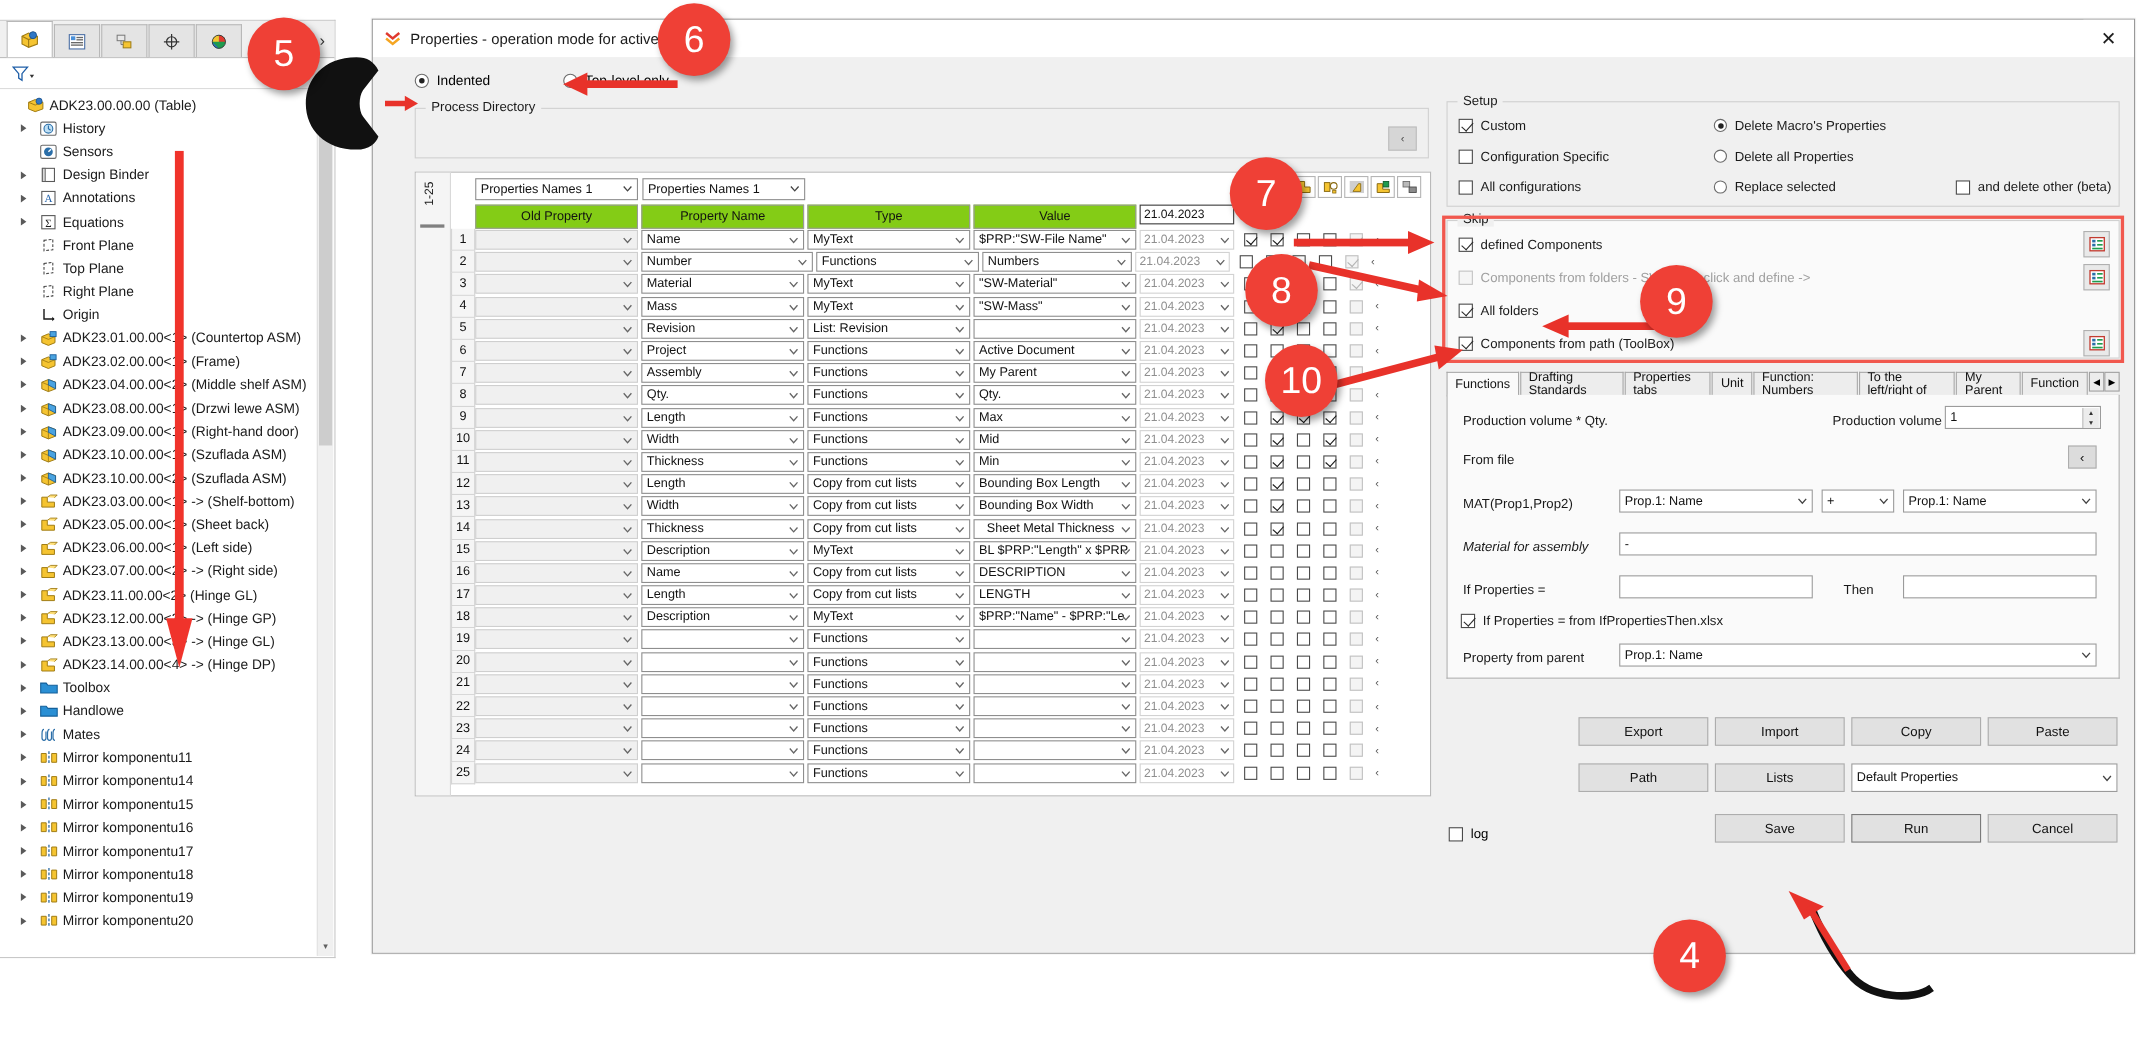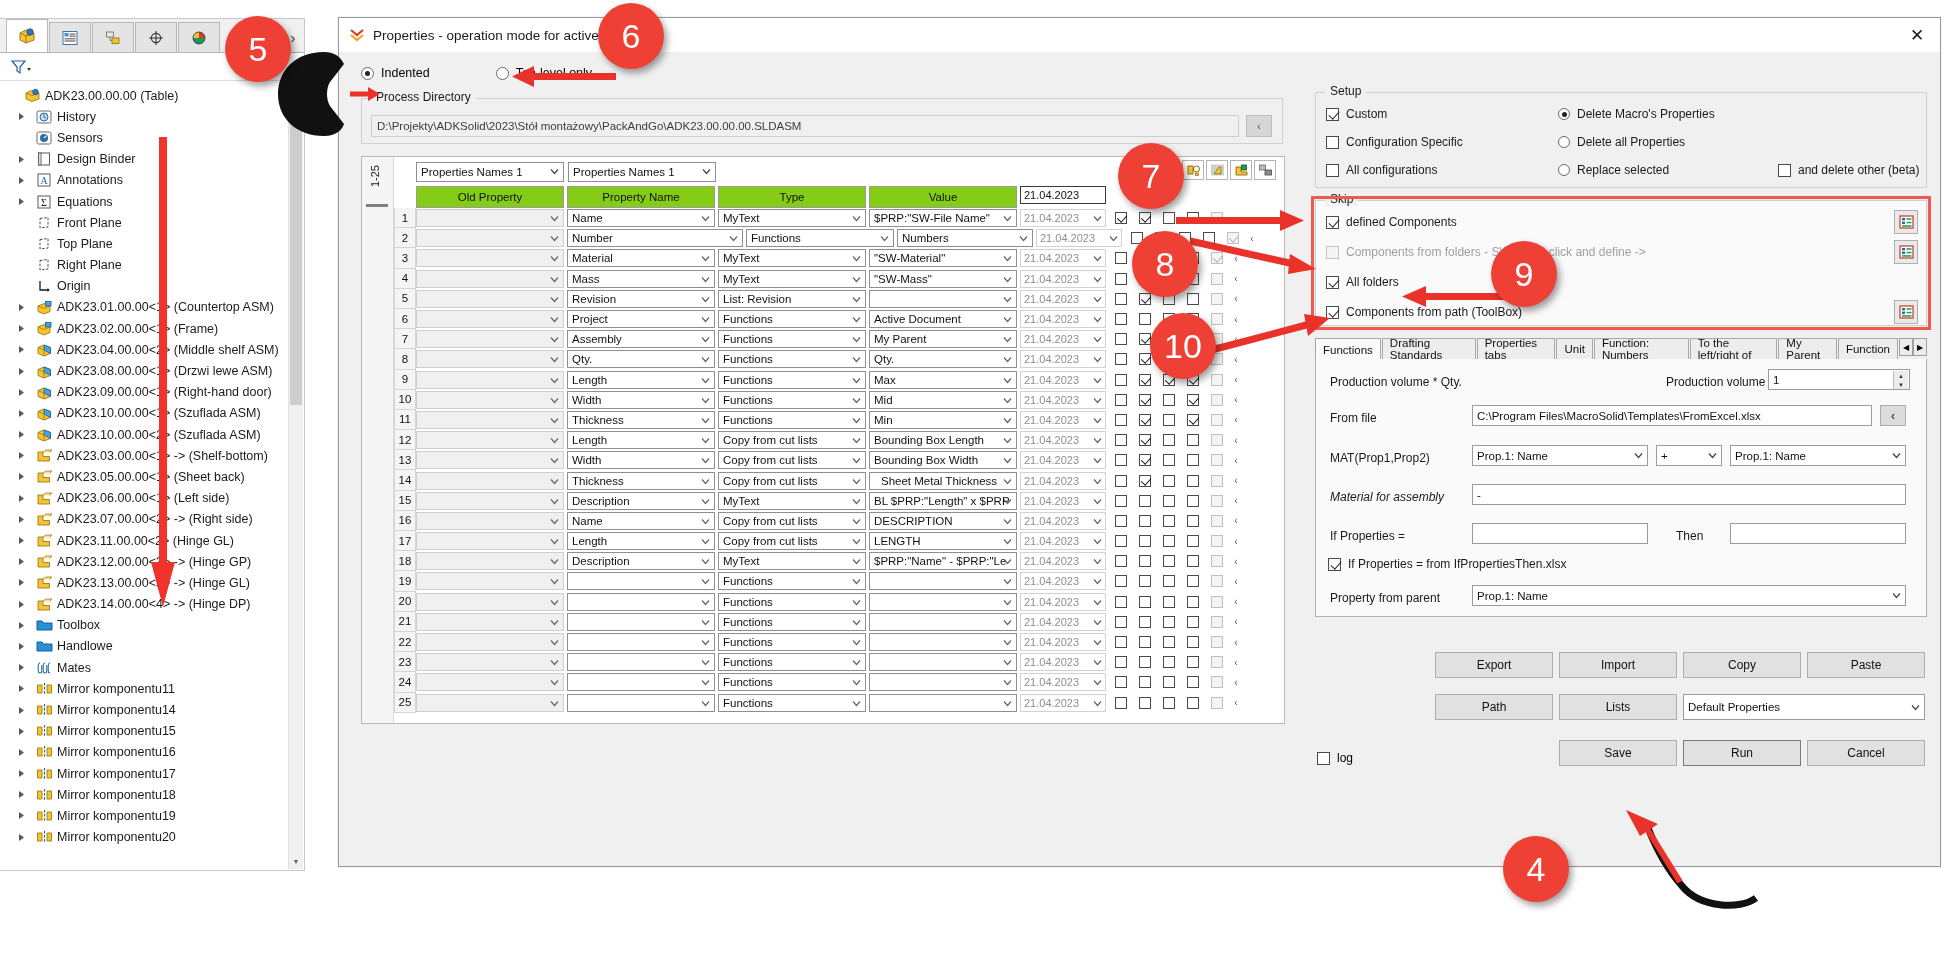--- a/index.html
+++ b/index.html
@@ -67,21 +67,21 @@
   }
   .dlg-title .tico { margin-right: 8px; display:flex; }
   .dlg-close {
     position: absolute; right: 0; top: 0; width: 46px; height: 34px;
     display: flex; align-items: center; justify-content: center;
     font-size: 17px; color: #202020; background: #ffffff;
   }
   .dlg-body { position: relative; height: 814px; background: #f0f0f0; }
 
   
-  .lpane { position:absolute; left:10px; top:4px; width: 950px; height: 800px; }
+  .lpane { position:absolute; left:26px; top:4px; width: 950px; height: 800px; }
   .radios { display:flex; align-items:center; height: 34px; padding-left: 12px; font-size: 12.5px; }
   .radio { display:flex; align-items:center; margin-right: 66px; }
   .rdo { width: 13px; height: 13px; border:1px solid #6b6b6b; border-radius:50%;
          background:#fff; margin-right:7px; position:relative; flex:0 0 13px;}
   .rdo.on::after { content:''; position:absolute; left:3px; top:3px; width:5px;height:5px;
          border-radius:50%; background:#222; }
   .rdo.sm { width:12px;height:12px;flex:0 0 12px;}
   .rdo.sm.on::after{left:2.5px;top:2.5px;width:5px;height:5px;}
 
   .gbox { border:1px solid #d0d0d0; position: relative; background: transparent; }
@@ -822,21 +822,20 @@
             <span>Indented</span>
           </div>
           <div class="radio">
             <span class="rdo"></span>
             <span>Top-level only</span>
           </div>
         </div>
 
         <div class="gbox procdir">
           <div class="glegend">Process Directory</div>
-          <div class="pd-input">D:\Projekty\ADKSolid\2023\Stół montażowy\PackAndGo\ADK23.00.00.00.SLDASM</div>
           <div class="pd-btn">‹</div>
         </div>
 
         <div class="tblwrap">
           <div class="rowlbl">
             <div class="vtxt">1-25</div>
             <div class="hbar"></div>
           </div>
 
           <div class="tbl-scroll">
@@ -963,21 +962,21 @@
                 <div class="trow">
                   <div class="rnum">2</div>
                   <div class="sel cell dis" style="width: 148px;">
                     <span></span>
                     <span class="cv">
                       <svg width="9" height="9" viewBox="0 0 9 9">
                         <path d="M1 2.5 L4.5 6.5 L8 2.5" fill="none" stroke="#666" stroke-width="1.2"></path>
                       </svg>
                     </span>
                   </div>
-                  <div class="sel cell" style="width: 176px;">
+                  <div class="sel cell" style="width: 156px;">
                     <span>Number</span>
                     <span class="cv">
                       <svg width="9" height="9" viewBox="0 0 9 9">
                         <path d="M1 2.5 L4.5 6.5 L8 2.5" fill="none" stroke="#666" stroke-width="1.2"></path>
                       </svg>
                     </span>
                   </div>
                   <div class="sel cell" style="width: 148px;">
                     <span>Functions</span>
                     <span class="cv">
@@ -2492,21 +2491,20 @@
           <div class="fl" style="left:350px; top:16px;">Production volume =</div>
           <div class="tinput" style="position:absolute; left:452px; top:10px; width:142px;">
             <span>1</span>
             <span class="spin">
                 <span>▲</span>
                 <span>▼</span>
               </span>
           </div>
 
           <div class="fl" style="left:14px; top:52px;">From file</div>
-          <div class="tinput" style="position:absolute; left:156px; top:46px; width:400px;">C:\Program Files\MacroSolid\Templates\FromExcel.xlsx</div>
           <div class="btn" style="left:564px; top:46px; width:26px; height:21px; background:#dcdcdc;">‹</div>
 
           <div class="fl" style="left:14px; top:92px;">MAT(Prop1,Prop2)</div>
           <div class="tinput" style="position:absolute; left:156px; top:86px; width:176px;">
             <span>Prop.1: Name</span>
             <span class="cv2">
               <svg width="9" height="9" viewBox="0 0 9 9">
                   <path d="M1 2.5 L4.5 6.5 L8 2.5" fill="none" stroke="#444" stroke-width="1.2"></path>
                 </svg>
             </span>

